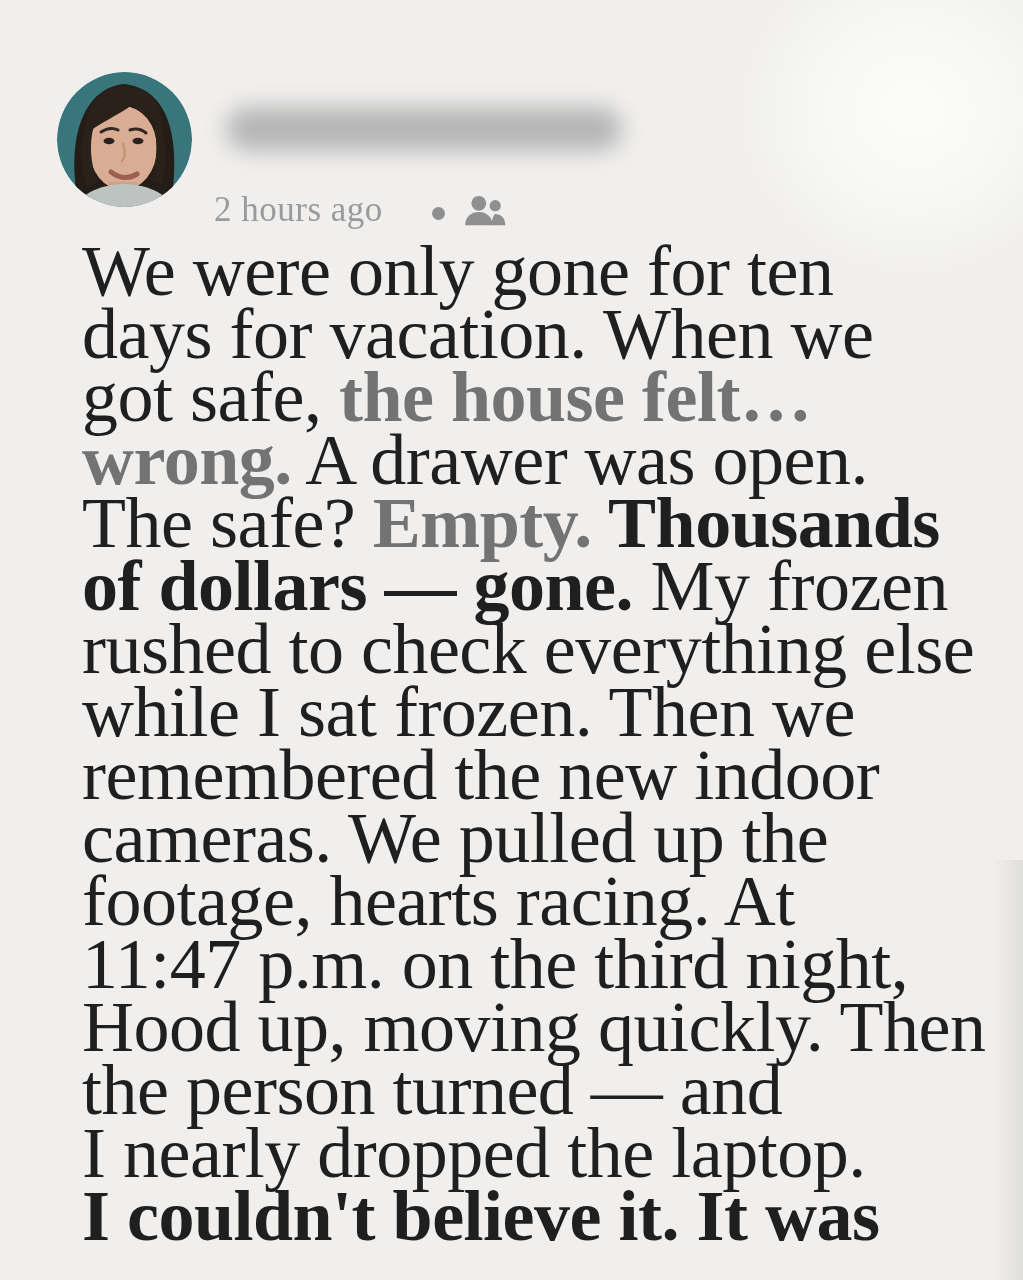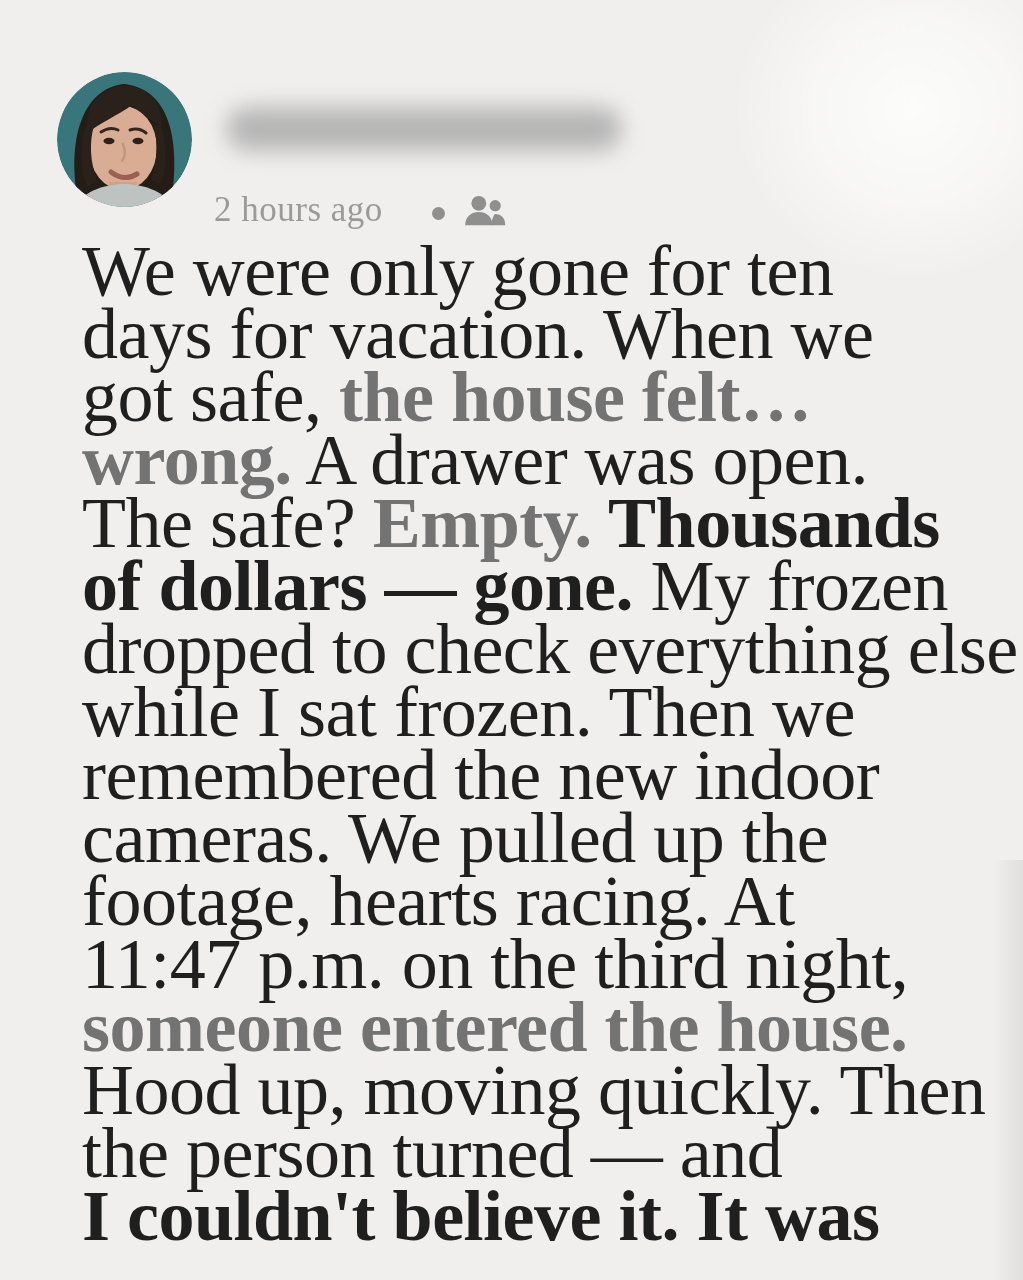--- a/index.html
+++ b/index.html
@@ -133,25 +133,25 @@
     </span>
   </div>
 
   <div class="post-text">
       <div class="post-line"><span class="seg-r">We were only gone for ten</span></div>
       <div class="post-line"><span class="seg-r">days for vacation. When we</span></div>
       <div class="post-line"><span class="seg-r">got safe, </span><span class="seg-rb">the house felt…</span></div>
       <div class="post-line"><span class="seg-rb">wrong.</span><span class="seg-r"> A drawer was open.</span></div>
       <div class="post-line"><span class="seg-r">The safe? </span><span class="seg-rb">Empty.</span><span class="seg-b"> Thousands</span></div>
       <div class="post-line"><span class="seg-b">of dollars — gone.</span><span class="seg-r"> My frozen</span></div>
-      <div class="post-line"><span class="seg-r">dropped to check everything else</span></div>
+      <div class="post-line"><span class="seg-r">rushed to check everything else</span></div>
       <div class="post-line"><span class="seg-r">while I sat frozen. Then we</span></div>
       <div class="post-line"><span class="seg-r">remembered the new indoor</span></div>
       <div class="post-line"><span class="seg-r">cameras. We pulled up the</span></div>
       <div class="post-line"><span class="seg-r">footage, hearts racing. At</span></div>
       <div class="post-line"><span class="seg-r">11:47 p.m. on the third night,</span></div>
-      <div class="post-line"><span class="seg-rb">someone entered the house.</span></div>
       <div class="post-line"><span class="seg-r">Hood up, moving quickly. Then</span></div>
       <div class="post-line"><span class="seg-r">the person turned — and</span></div>
+      <div class="post-line"><span class="seg-r">I nearly dropped the laptop.</span></div>
       <div class="post-line"><span class="seg-b">I couldn't believe it. It was</span></div>
     </div>
 
 </div>
 
 </body></html>

